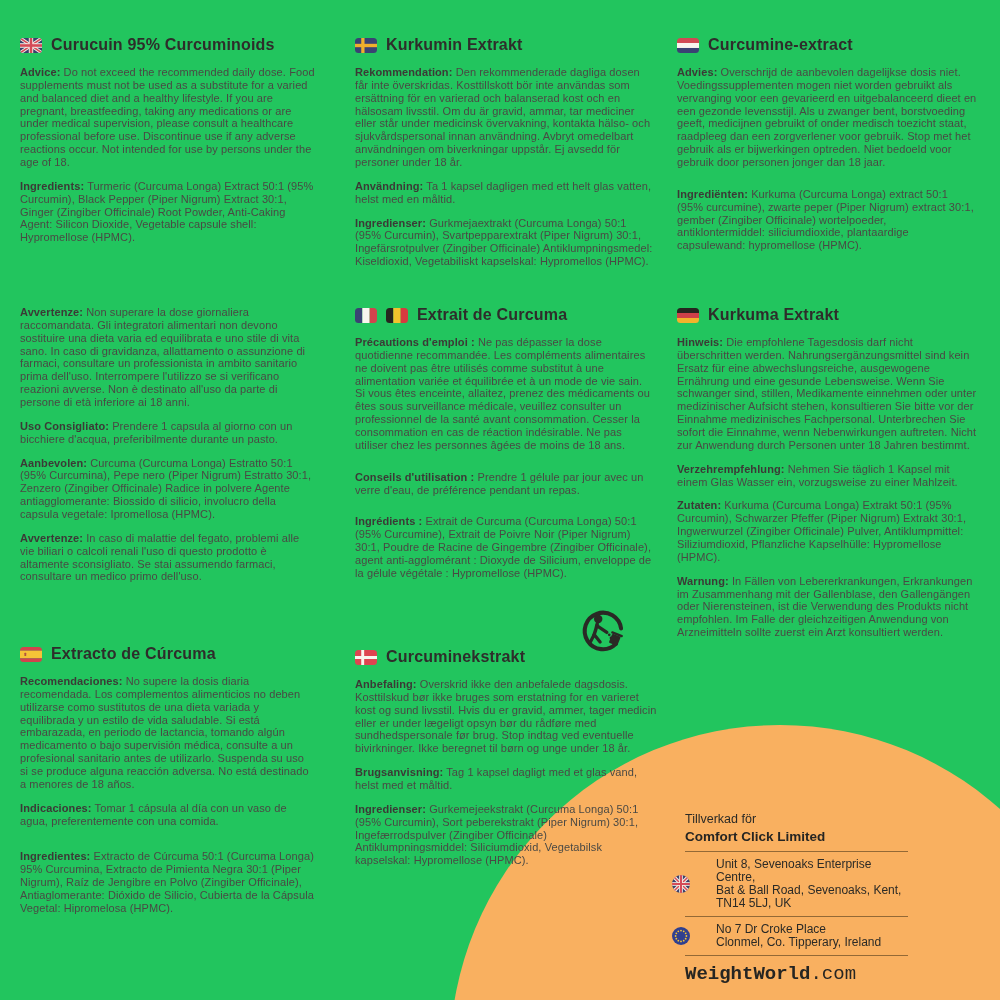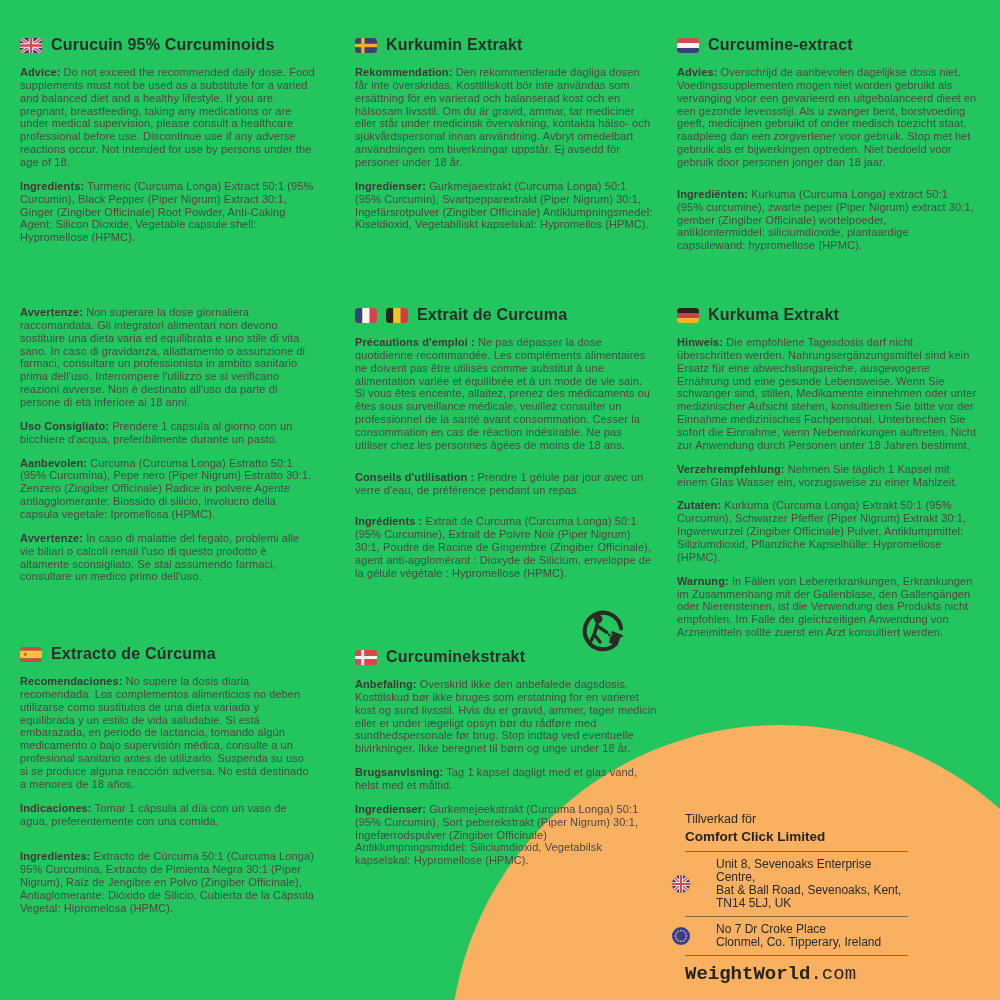--- a/index.html
+++ b/index.html
@@ -80,20 +80,21 @@
       <span class="flag">
         <svg viewBox="0 0 60 40" width="22" height="15" preserveAspectRatio="none">
           <rect width="60" height="40" fill="#3A4273"></rect>
           <rect x="17" width="9" height="40" fill="#EFAF2C"></rect>
             <rect y="15.5" width="60" height="9" fill="#EFAF2C"></rect>
         </svg>
       </span>
       <h2>Kurkumin Extrakt</h2>
     </div>
     <p><b>Rekommendation:</b> <span>Den rekommenderade dagliga dosen får inte överskridas. Kosttillskott bör inte användas som ersättning för en varierad och balanserad kost och en hälsosam livsstil. Om du är gravid, ammar, tar mediciner eller står under medicinsk övervakning, kontakta hälso- och sjukvårdspersonal innan användning. Avbryt omedelbart användningen om biverkningar uppstår. Ej avsedd för personer under 18 år.</span></p>
+    <p><b>Användning:</b> <span>Ta 1 kapsel dagligen med ett helt glas vatten, helst med en måltid.</span></p>
     <p><b>Ingredienser:</b> <span>Gurkmejaextrakt (Curcuma Longa) 50:1 (95% Curcumin), Svartpepparextrakt (Piper Nigrum) 30:1, Ingefärsrotpulver (Zingiber Officinale) Antiklumpningsmedel: Kiseldioxid, Vegetabiliskt kapselskal: Hypromellos (HPMC).</span></p>
   </div>
 
   <div class="block b-nl gap-lg">
     <div class="head">
       <span class="flag">
         <svg viewBox="0 0 60 40" width="22" height="15" preserveAspectRatio="none">
           <rect width="60" height="13.4" fill="#D14A54"></rect>
             <rect y="13.3" width="60" height="13.4" fill="#F8F5EE"></rect>
             <rect y="26.6" width="60" height="13.4" fill="#3A4273"></rect>

